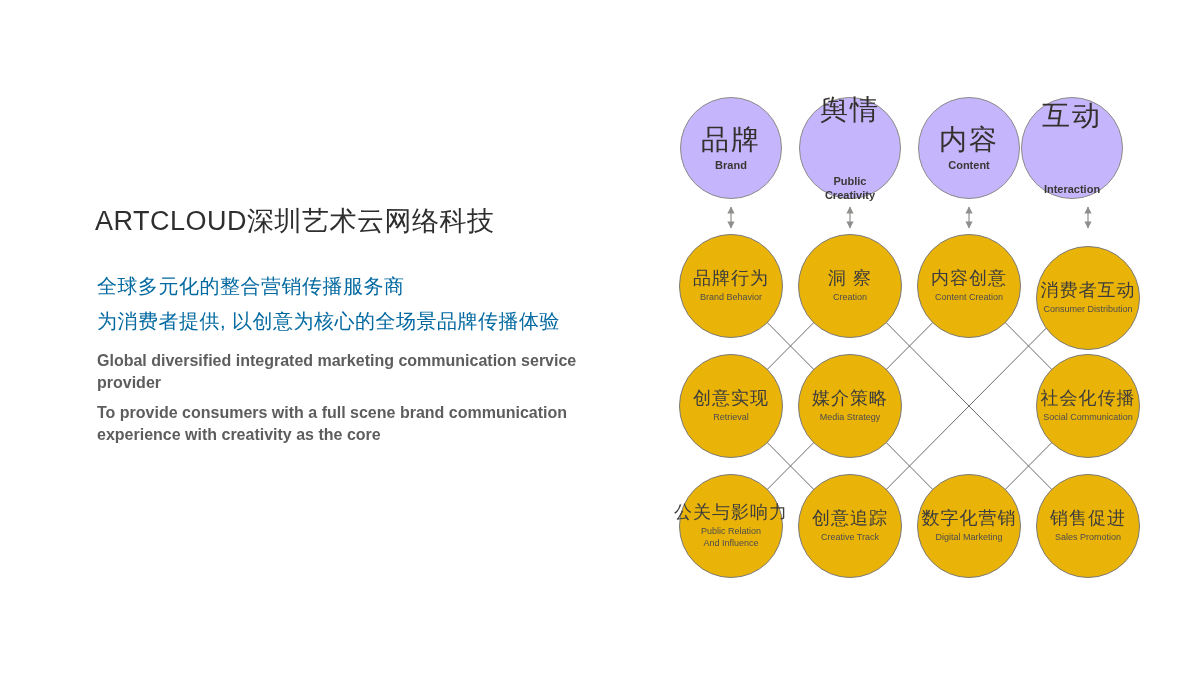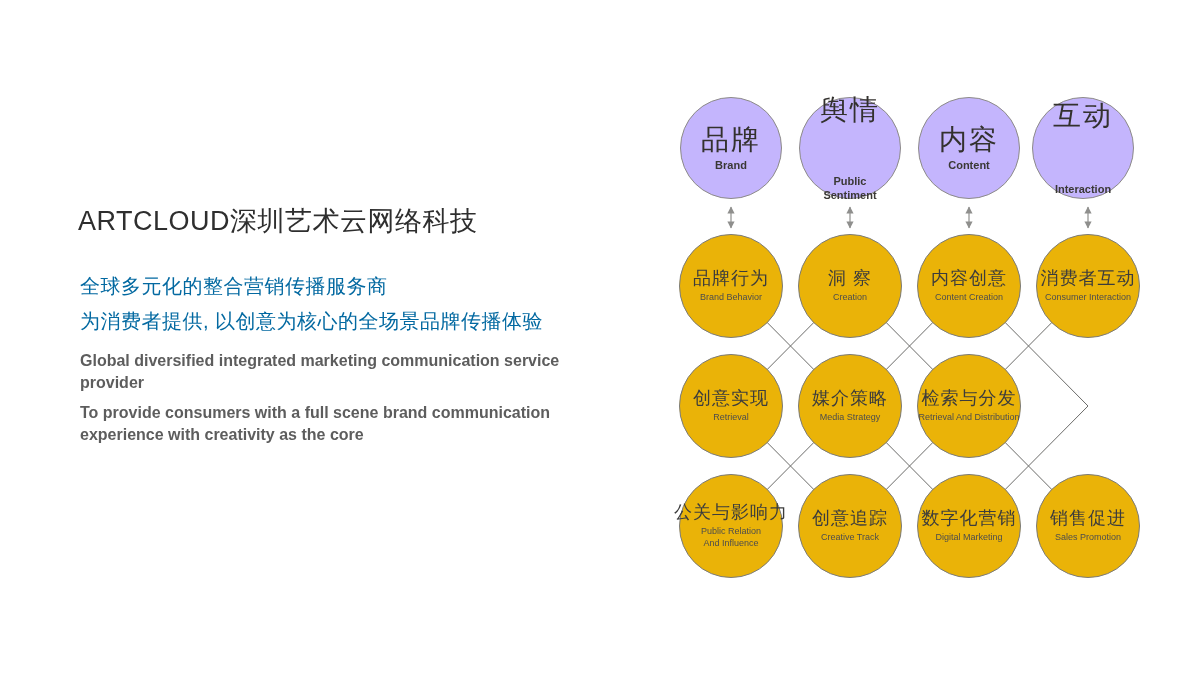--- a/index.html
+++ b/index.html
@@ -6,21 +6,21 @@
   body {
     width:1200px; height:675px;
     background:#ffffff;
     font-family:"Liberation Sans","DejaVu Sans",sans-serif;
     position:relative; overflow:hidden;
     -webkit-font-smoothing:antialiased;
   }
   .slide { position:absolute; inset:0; }
 
   
-  .left-panel { position:absolute; left:0; top:0; width:620px; height:675px; }
+  .left-panel { position:absolute; left:17px; top:0; width:620px; height:675px; }
   .company-title {
     position:absolute; left:78px; top:203px;
     font-size:27px; color:#2e2e2e; letter-spacing:0.5px;
     font-weight:500; white-space:nowrap;
   }
   .cn-sub {
     position:absolute; left:80px; top:269px;
     font-size:20px; color:#0369a1; line-height:35px; letter-spacing:0.5px;
   }
   .cn-sub div { white-space:nowrap; }
@@ -102,57 +102,57 @@
         <line x1="329" y1="147" x2="329" y2="168" stroke="#8f8f8d" stroke-width="1.2" marker-start="url(#ah)" marker-end="url(#ah)"></line>
         <line x1="448" y1="147" x2="448" y2="168" stroke="#8f8f8d" stroke-width="1.2" marker-start="url(#ah)" marker-end="url(#ah)"></line>
       </svg>
   <div class="circle header" style="left: 40px; top: 37px; width: 102px; height: 102px;">
         <div class="cn">品牌</div>
         <div class="en">Brand</div>
       </div>
       <div class="circle header" style="left: 159px; top: 37px; width: 102px; height: 102px; gap: 46px;">
         <div class="cn">舆情</div>
         <div class="en">Public
-Sentiment</div>
+Creativity</div>
       </div>
       <div class="circle header" style="left: 278px; top: 37px; width: 102px; height: 102px;">
         <div class="cn">内容</div>
         <div class="en">Content</div>
       </div>
-      <div class="circle header" style="left: 392px; top: 37px; width: 102px; height: 102px; gap: 48px;">
+      <div class="circle header" style="left: 381px; top: 37px; width: 102px; height: 102px; gap: 48px;">
         <div class="cn">互动</div>
         <div class="en">Interaction</div>
       </div>
       <div class="circle" style="left: 39px; top: 174px; width: 104px; height: 104px;">
         <div class="cn">品牌行为</div>
         <div class="en">Brand Behavior</div>
       </div>
       <div class="circle" style="left: 158px; top: 174px; width: 104px; height: 104px;">
         <div class="cn">洞 察</div>
         <div class="en">Creation</div>
       </div>
       <div class="circle" style="left: 277px; top: 174px; width: 104px; height: 104px; text-align: center;">
         <div class="cn">内容创意</div>
         <div class="en">Content Creation</div>
       </div>
-      <div class="circle" style="left: 396px; top: 174px; width: 104px; height: 104px;">
+      <div class="circle" style="left: 396px; top: 186px; width: 104px; height: 104px;">
         <div class="cn">消费者互动</div>
-        <div class="en">Consumer Interaction</div>
+        <div class="en">Consumer Distribution</div>
       </div>
       <div class="circle" style="left: 39px; top: 294px; width: 104px; height: 104px;">
         <div class="cn">创意实现</div>
         <div class="en">Retrieval</div>
       </div>
       <div class="circle" style="left: 158px; top: 294px; width: 104px; height: 104px;">
         <div class="cn">媒介策略</div>
         <div class="en">Media Strategy</div>
       </div>
-      <div class="circle" style="left: 277px; top: 294px; width: 104px; height: 104px;">
-        <div class="cn">检索与分发</div>
-        <div class="en">Retrieval And Distribution</div>
+      <div class="circle" style="left: 396px; top: 294px; width: 104px; height: 104px;">
+        <div class="cn">社会化传播</div>
+        <div class="en">Social Communication</div>
       </div>
       <div class="circle" style="left: 39px; top: 414px; width: 104px; height: 104px;">
         <div class="cn">公关与影响力</div>
         <div class="en">Public Relation
 And Influence</div>
       </div>
       <div class="circle" style="left: 158px; top: 414px; width: 104px; height: 104px;">
         <div class="cn">创意追踪</div>
         <div class="en">Creative Track</div>
       </div>

